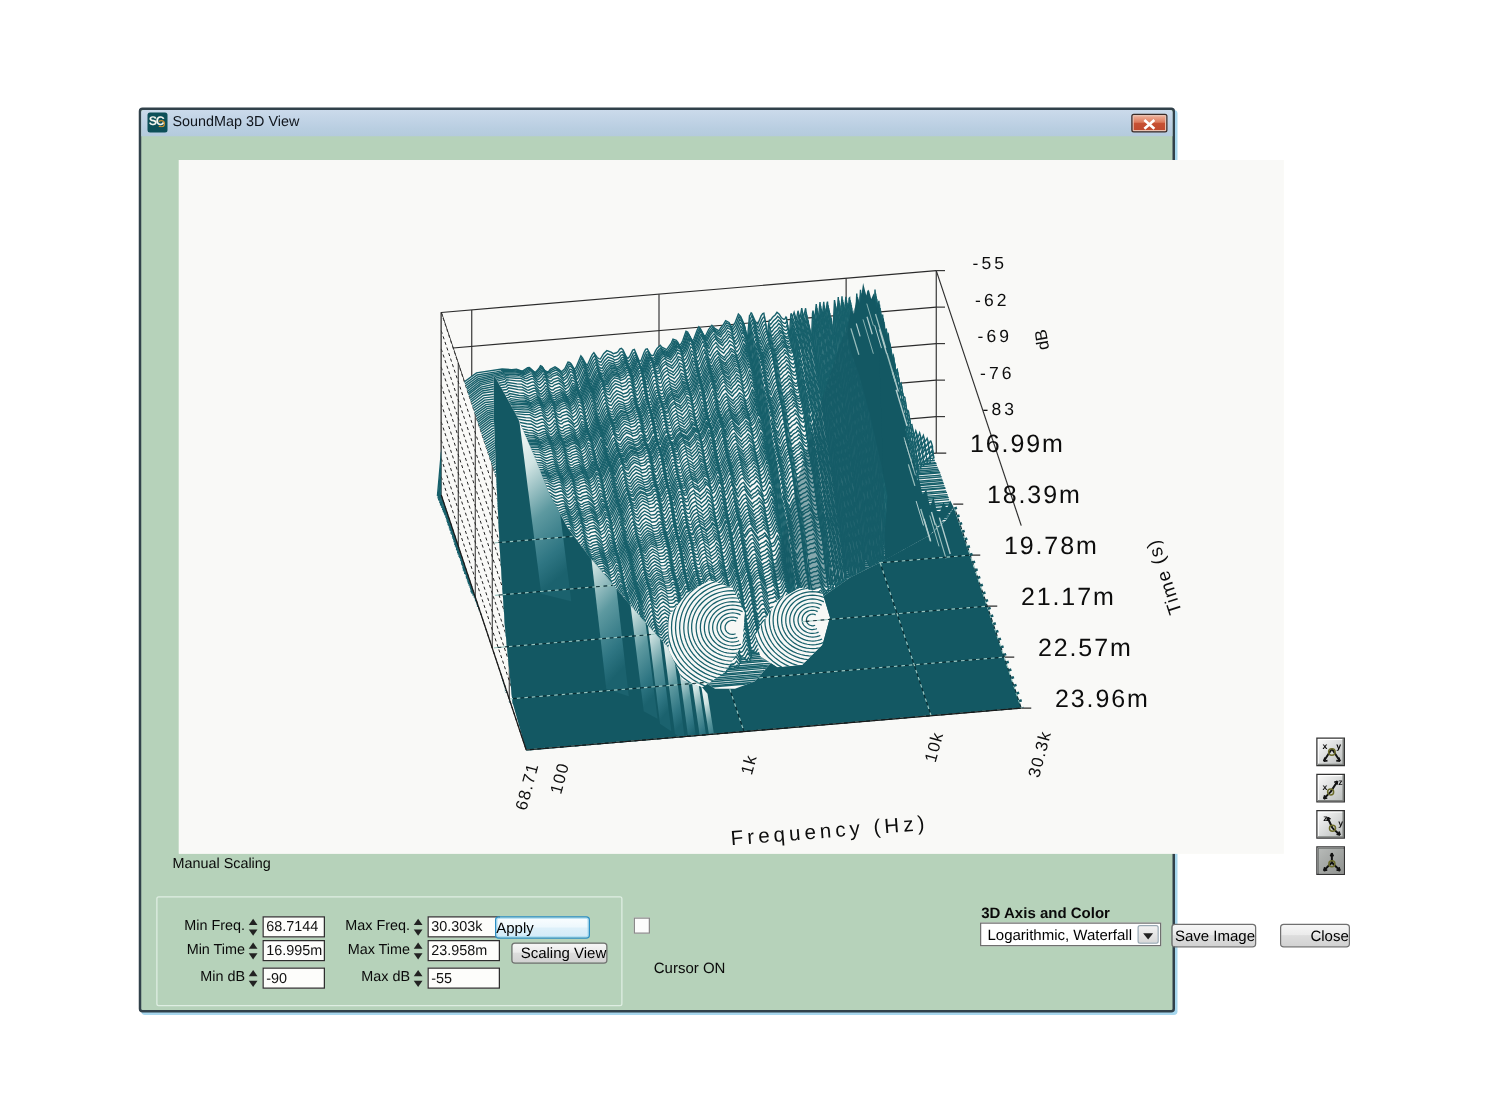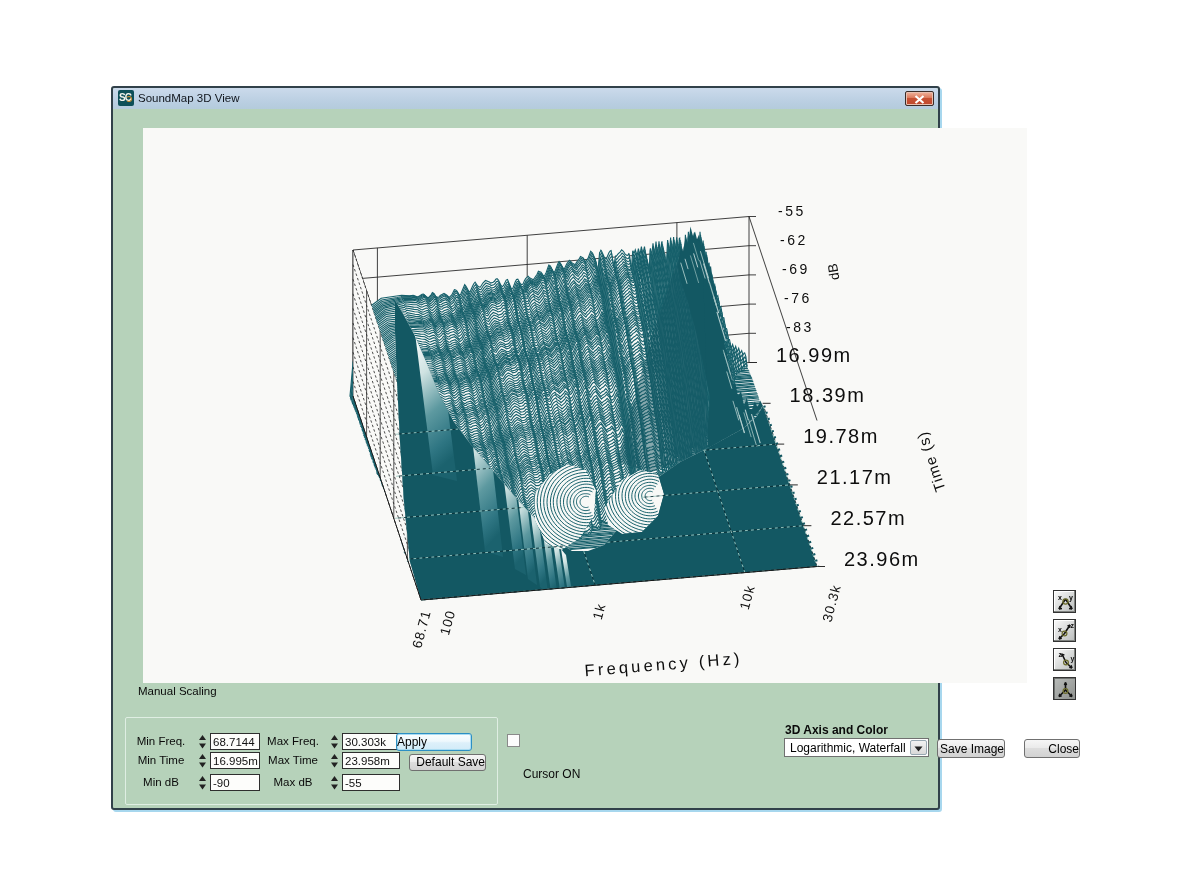--- a/index.html
+++ b/index.html
@@ -12,21 +12,21 @@
 #ticon .ring { position:absolute; left:8px; top:6px; width:6px; height:6px; border:1.5px solid #d0912f; border-radius:50%; border-left-color:transparent; }
 #ttext { position:absolute; left:25px; top:3.5px; font-size:11.5px; color:#10151c; }
 #closeb { position:absolute; right:4px; top:3px; width:29px; height:15px; border-radius:2px;
   border:1px solid #3b2c28; background:linear-gradient(#f0b49e,#dc7a5c 45%,#c65134 50%,#c0492e);
   box-shadow:inset 0 0 0 1px #e8c0b0; }
 #closeb svg { display:block; margin:3px auto 0; }
 #plot { position:absolute; left:30px; top:40px; width:884px; height:555px; background:#f9f9f7; }
 .axb { position:absolute; left:940px; width:23px; height:23px; border:1px solid #333; }
 #grp { position:absolute; left:12px; top:629px; width:373px; height:88px; border:1px solid #dfeee3; border-radius:2px; }
 #grplab { position:absolute; left:22px; top:597px; font-size:11.5px; color:#0a0a0a; background:#b6d2ba; padding:0 3px; }
-.flab { position:absolute; font-size:11.5px; color:#0a0a0a; text-align:center; }
+.flab { position:absolute; font-size:11.5px; color:#0a0a0a; text-align:right; }
 .spin { position:absolute; width:10px; height:17px; }
 .spin svg { display:block; }
 .nbox { position:absolute; height:17px; background:#fdfdfb; border:1px solid #2e2e2e; font-size:11.5px; color:#111; padding:1.5px 0 0 2px; }
 .btn { position:absolute; border:1px solid #707070; border-radius:3px; background:linear-gradient(#f6f6f6,#ebebeb 45%,#dddddd 50%,#d2d2d2); font-size:12px; color:#000; text-align:right; }
 #applyb { left:283px; top:645px; width:76px; height:18px; border:1px solid #2c8fc4; border-radius:3px;
   background:linear-gradient(#fafdff,#eef8fd 45%,#ddf0fa 55%,#d2ebf8); box-shadow:0 0 0 1px #aadcf2 inset; font-size:12px; text-align:left; position:absolute; }
 #cb { position:absolute; left:394px; top:646px; width:13px; height:13px; background:#fcfcfc; border:1px solid #8a8a8a; }
 #cblab { position:absolute; left:410px; top:646px; font-size:12px; color:#0a0a0a;margin-top:33px; }
 #axclab { position:absolute; left:672px; top:635px; font-size:12px; font-weight:bold; color:#0a0a0a; }
 #combo { position:absolute; left:671px; top:650px; width:145px; height:19px; background:#ffffff; border:1px solid #707070; font-size:12px; color:#000; }
@@ -456,21 +456,21 @@
     <div class="nbox" style="left:97px;top:686px;width:50px">-90</div>
     <div class="flab" style="left:145px;top:688px;width:70px">Max dB</div>
     <div class="spin" style="left:217px;top:686px">
       <svg width="9" height="17" viewBox="0 0 9 17">
         <path d="M4.5 2 L8 7 L1 7 Z" fill="#222"></path>
         <path d="M4.5 15.5 L8 10.5 L1 10.5 Z" fill="#222"></path>
       </svg>
     </div>
     <div class="nbox" style="left:229px;top:686px;width:58px">-55</div>
   <div id="applyb"><span style="position:relative;top:1px">Apply</span></div>
-  <div class="btn" style="left:296px;top:666px;width:77px;height:17px"><span style="position:relative;top:0px">Default Save</span></div>
+  <div class="btn" style="left:296px;top:666px;width:77px;height:17px"><span style="position:relative;top:0px">Scaling View</span></div>
   <div id="cb"></div>
     <div id="cblab">Cursor ON</div>
   <div id="axclab">3D Axis and Color</div>
   <div id="combo">
       <span class="txt">Logarithmic, Waterfall</span>
       <span class="arr">
         <svg width="9" height="6" viewBox="0 0 9 6">
           <path d="M0.5 0.5 L8.5 0.5 L4.5 5.5 Z" fill="#222"></path>
         </svg>
       </span>

